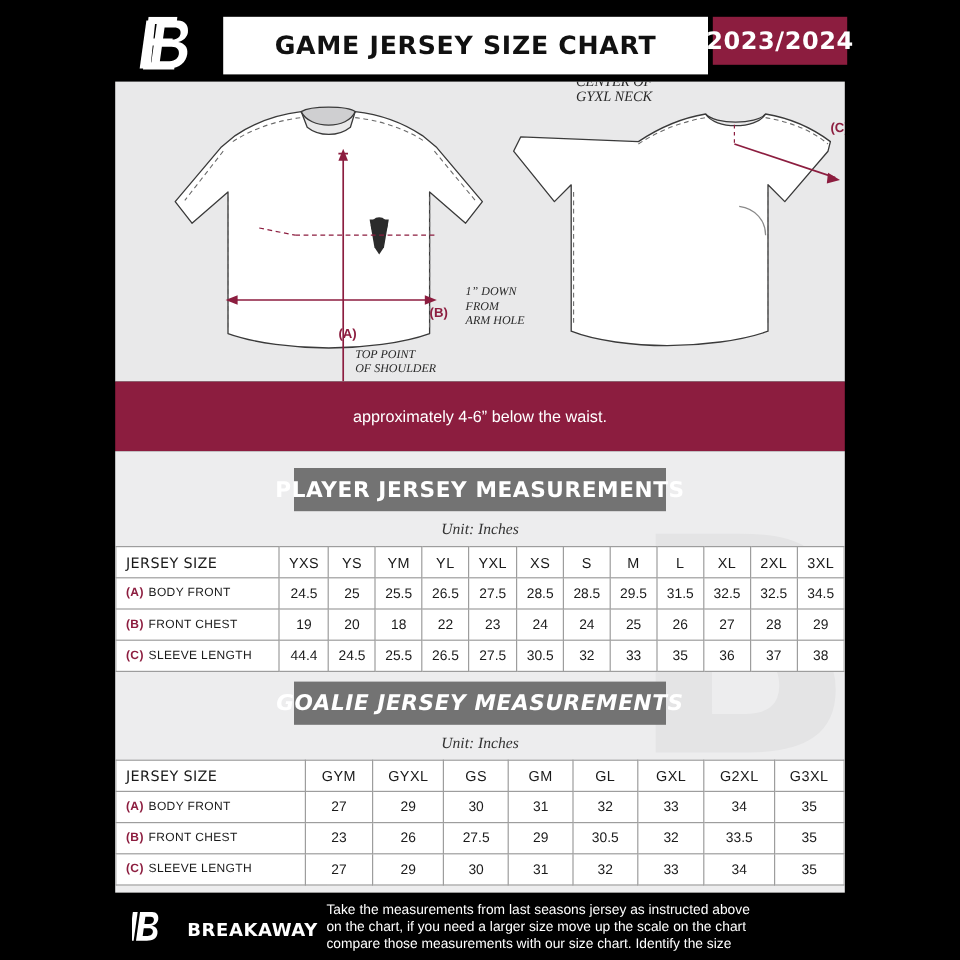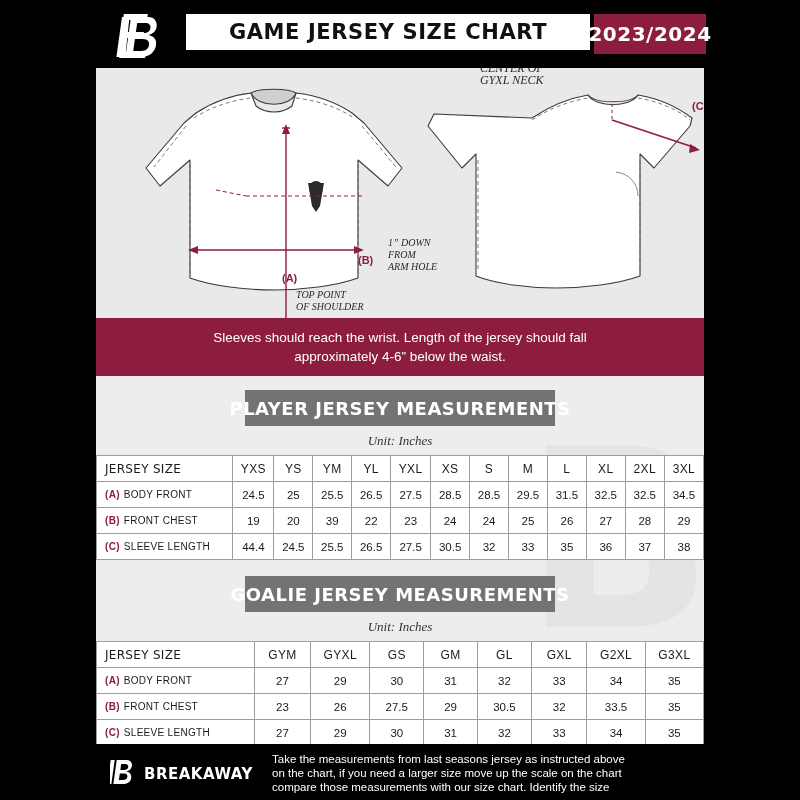--- a/index.html
+++ b/index.html
@@ -30,21 +30,21 @@
   }
   .logo-mark {
     position: absolute;
     left: 112px; top: 14px;
     width: 60px; height: 46px;
     color: #ffffff;
   }
   .title-bar {
     position: absolute;
     left: 186px; top: 14px;
-    width: 404px; height: 36px;
+    width: 404px; height: 48px;
     background: #ffffff;
     display: flex;
     align-items: center;
     justify-content: center;
   }
   .title-bar .title {
     font-family: "DejaVu Sans", sans-serif;
     font-weight: bold;
     font-size: 21px;
     letter-spacing: 0.6px;
@@ -189,21 +189,21 @@
     position: absolute;
     left: 0; top: 744px;
     width: 800px; height: 56px;
     background: #000000;
   }
   .footer-logo {
     position: absolute;
     left: 110px; top: 14px;
     display: flex;
     align-items: center;
-    gap: 8px;
+    gap: 20px;
     color: #ffffff;
   }
   .footer-logo .wordmark {
     font-family: "DejaVu Sans", sans-serif;
     font-weight: bold;
     font-size: 15px;
     letter-spacing: 0.5px;
     color: #ffffff;
   }
   .footer-text {
@@ -320,21 +320,20 @@
       <text x="482" y="0" font-family="Liberation Serif, serif" font-style="italic" font-size="10" fill="#2a2a2a"></text>
     </svg>
 
     <div style="position:absolute; left:384px; top:-6px; font-family:'Liberation Serif',serif; font-style:italic; font-size:12px; color:#2a2a2a; line-height:12px;">
       <div>CENTER OF</div>
         <div>GYXL NECK</div>
     </div>
   </div>
 
   <div class="note-band">
-    <div>Sleeves should reach the wrist. Length of the jersey should fall</div>
     <div>approximately 4-6” below the waist.</div>
   </div>
 
   <div class="body-area">
     <div class="watermark">B</div>
 
     <div class="section-pill">
       <span>PLAYER JERSEY MEASUREMENTS</span>
     </div>
     <div class="unit">Unit: Inches</div>
@@ -374,21 +373,21 @@
           <td>32.5</td>
           <td>32.5</td>
           <td>34.5</td>
         </tr>
         <tr>
           <td class="rowhead">
             <span class="tag">(B)</span><span>FRONT CHEST</span>
           </td>
           <td>19</td>
           <td>20</td>
-          <td>39</td>
+          <td>18</td>
           <td>22</td>
           <td>23</td>
           <td>24</td>
           <td>24</td>
           <td>25</td>
           <td>26</td>
           <td>27</td>
           <td>28</td>
           <td>29</td>
         </tr>
@@ -405,21 +404,21 @@
           <td>32</td>
           <td>33</td>
           <td>35</td>
           <td>36</td>
           <td>37</td>
           <td>38</td>
         </tr>
       </tbody>
     </table>
 
-    <div class="section-pill" style="margin-top:16px;">
+    <div class="section-pill" style="margin-top:8px;font-style:italic;">
       <span>GOALIE JERSEY MEASUREMENTS</span>
     </div>
     <div class="unit">Unit: Inches</div>
 
     <table class="sizes goalie-table">
       <thead>
         <tr>
           <td class="rowhead sizehead">JERSEY SIZE</td>
           <td>GYM</td>
           <td>GYXL</td>

